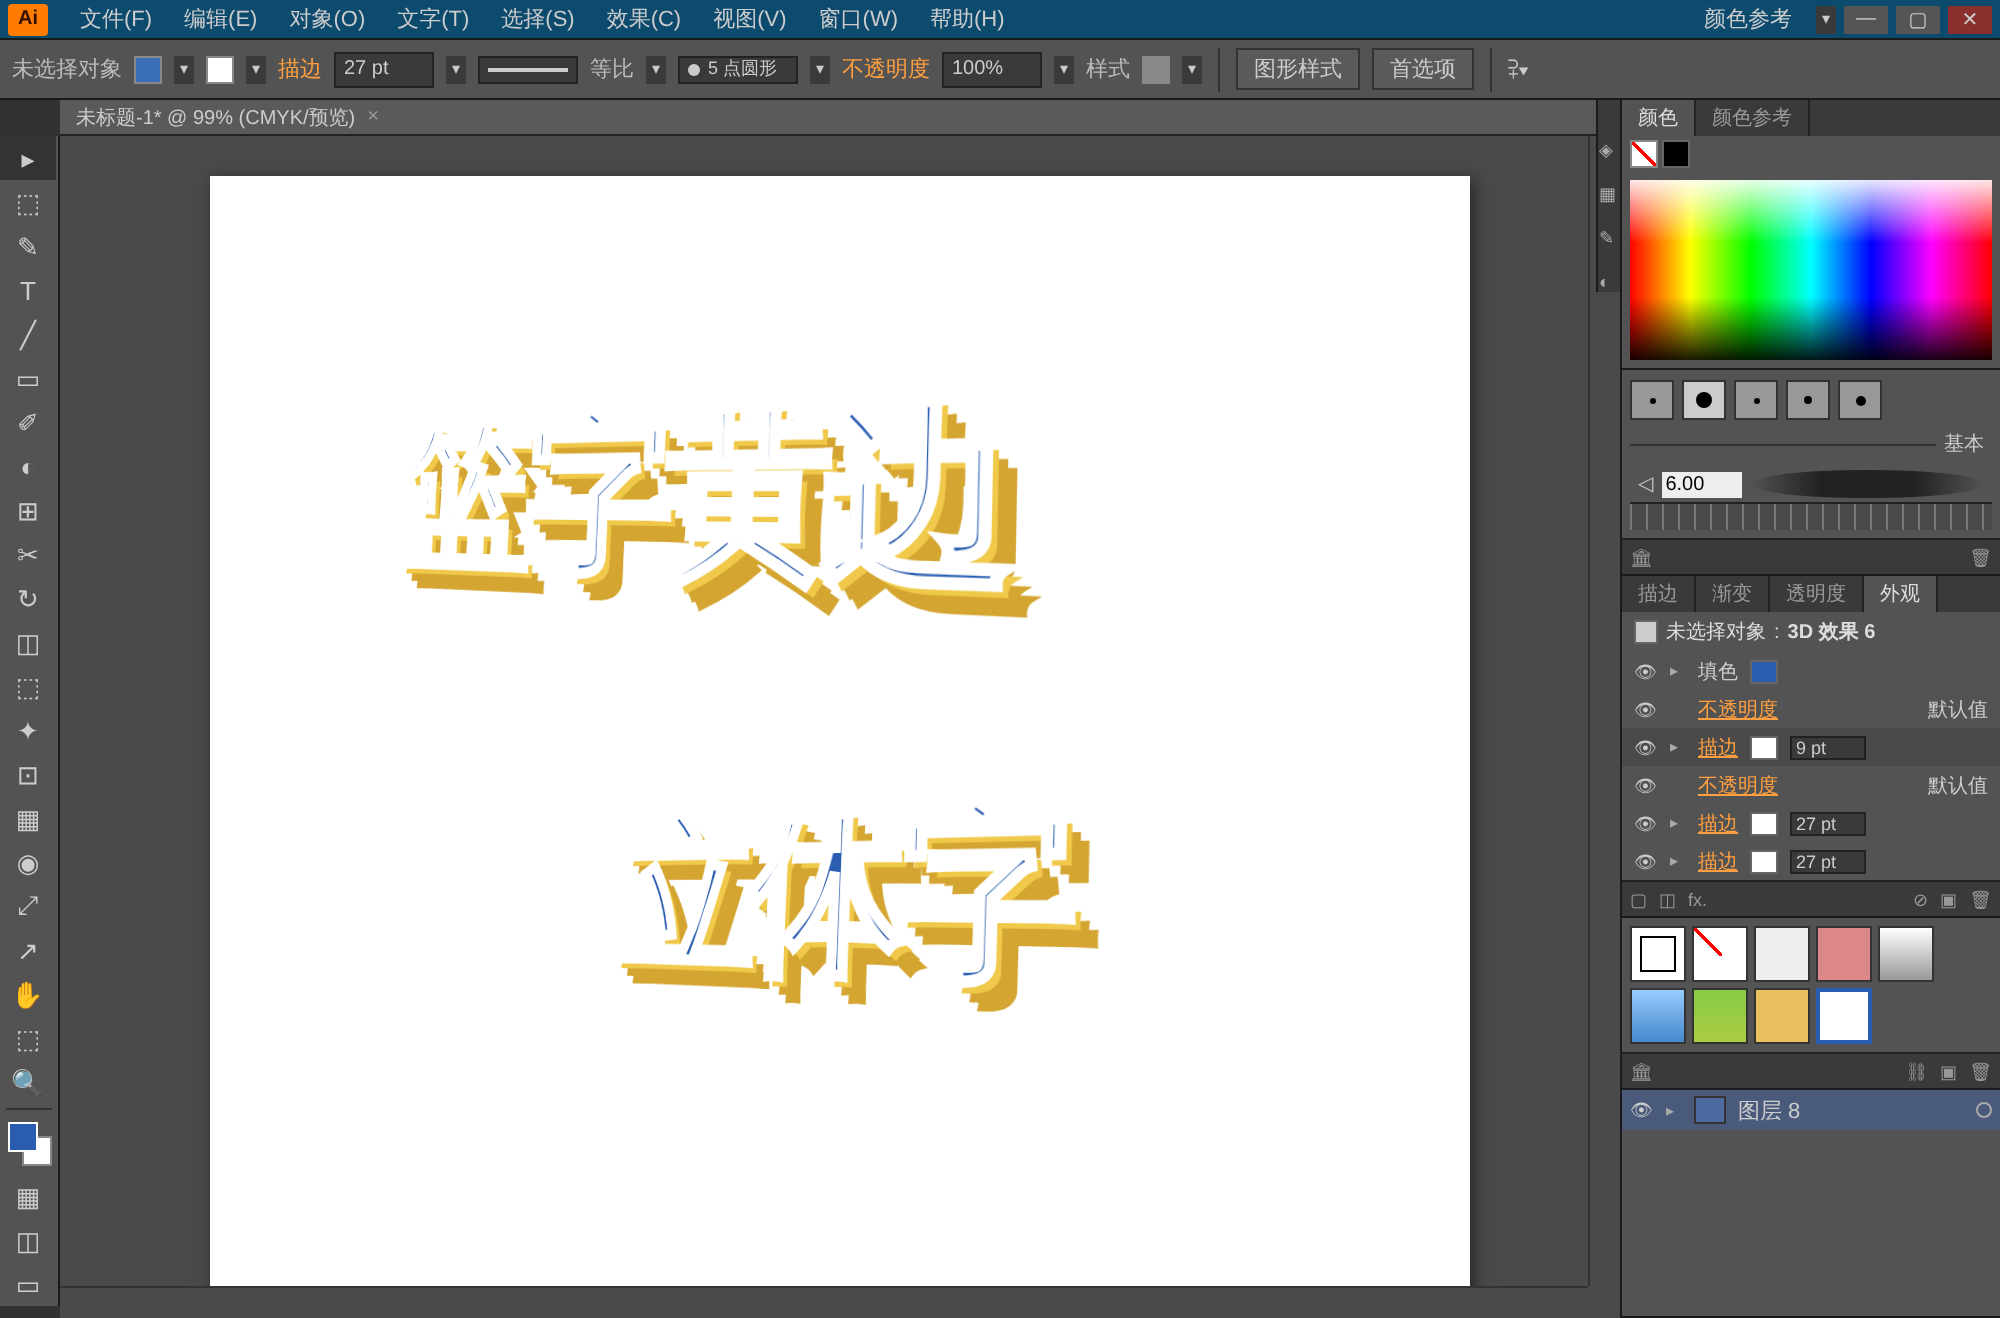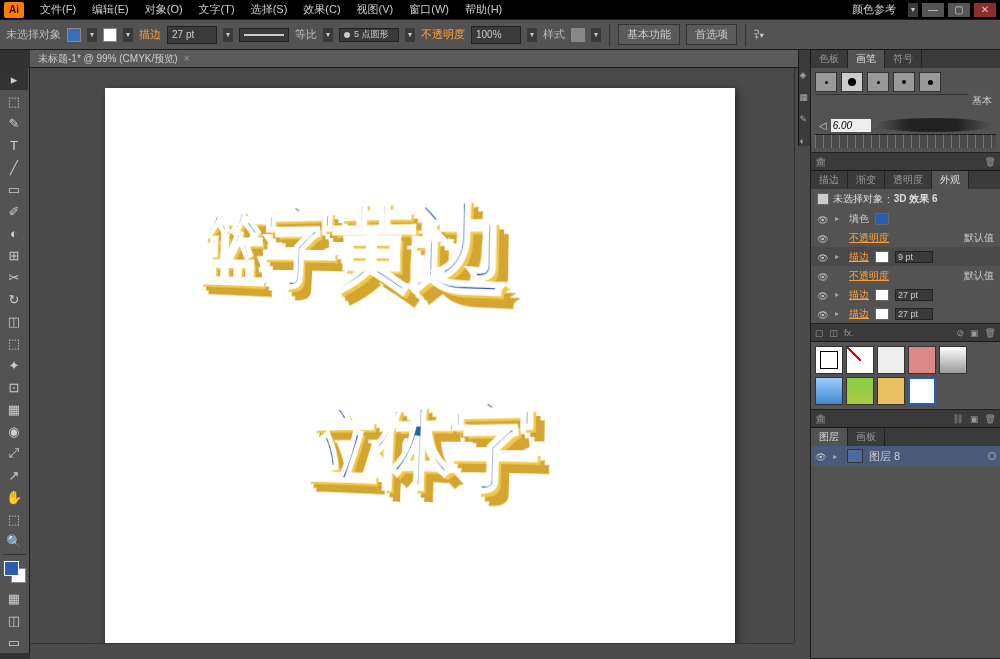--- a/index.html
+++ b/index.html
@@ -1,19 +1,19 @@
 <!DOCTYPE html>
 <html><head>
 <meta charset="utf-8">
 <style>
 * { margin: 0; padding: 0; box-sizing: border-box; font-family: "Microsoft YaHei", Arial, sans-serif; }
 body { background: #323232; width: 1000px; height: 659px; overflow: hidden; color: #ccc; font-size: 11px; }
 
 
-.menubar { height: 20px; background: #000000; display: flex; align-items: center; padding: 0 4px; border-bottom: 1px solid #1a1a1a; }
+.menubar { height: 20px; background: #0c4a6e; display: flex; align-items: center; padding: 0 4px; border-bottom: 1px solid #1a1a1a; }
 .app-icon { width: 20px; height: 16px; background: #ff7c00; color: #310; font-weight: bold; font-size: 10px; display: flex; align-items: center; justify-content: center; border-radius: 2px; margin-right: 8px; }
 .menu-item { padding: 2px 8px; font-size: 11px; color: #ccc; cursor: pointer; }
 .menubar .spacer { flex: 1; }
 .workspace-label { padding: 2px 12px; font-size: 11px; color: #ccc; }
 .win-btn { width: 22px; height: 14px; background: #555; margin-left: 4px; display: flex; align-items: center; justify-content: center; font-size: 10px; color: #ccc; }
 .win-btn.close { background: #8b2e2e; }
 
 
 .controlbar { height: 30px; background: #535353; display: flex; align-items: center; padding: 0 6px; border-bottom: 1px solid #1a1a1a; gap: 6px; }
 .cb-label { font-size: 11px; color: #bbb; }
@@ -52,28 +52,28 @@
 .panel-tabs { display: flex; height: 18px; background: #3a3a3a; }
 .ptab { padding: 2px 8px; font-size: 10px; color: #999; background: #3a3a3a; border-right: 1px solid #222; cursor: pointer; }
 .ptab.active { background: #535353; color: #ddd; }
 .color-picker { height: 90px; background: linear-gradient(to right, #f00, #ff0, #0f0, #0ff, #00f, #f0f, #f00); position: relative; margin: 4px; }
 .color-picker::before { content: ''; position: absolute; inset: 0; background: linear-gradient(to bottom, rgba(255,255,255,0.9) 0%, rgba(255,255,255,0) 35%, rgba(0,0,0,0) 65%, rgba(0,0,0,0.9) 100%); }
 .swatch-row { display: flex; gap: 2px; padding: 2px 4px; }
 .swatch-none { width: 14px; height: 14px; background: #fff; position: relative; border: 1px solid #888; }
 .swatch-none::after { content: ''; position: absolute; left: 0; top: 0; right: 0; bottom: 0; background: linear-gradient(45deg, transparent 45%, red 45%, red 55%, transparent 55%); }
 .swatch-sm { width: 14px; height: 14px; border: 1px solid #666; }
 .brush-panel { padding: 4px; }
-.brush-row { display: flex; gap: 4px; height: 22px; }
+.brush-row { display: flex; align-items: center; gap: 4px; height: 22px; }
 .brush-dot { width: 22px; height: 20px; border: 1px solid #333; background: #999; display: flex; align-items: center; justify-content: center; }
 .brush-dot.active { background: #ccc; }
 .brush-circle { border-radius: 50%; background: #000; }
 .brush-label { font-size: 10px; color: #ccc; margin-left: auto; margin-right: 4px; }
 .brush-stroke { height: 14px; background: linear-gradient(to right, transparent, #222 30%, #222 70%, transparent); border-radius: 50%; flex: 1; }
 .brush-size { display: flex; align-items: center; gap: 4px; padding: 2px 4px; }
-.brush-val { width: 40px; background: #eee; color: #000; font-size: 10px; padding: 1px 2px; font-style: italic; }
+.brush-val { width: 40px; background: #eee; color: #000; font-size: 10px; padding: 1px 2px; }
 .ruler { height: 14px; background: #4a4a4a; border-top: 1px solid #222; position: relative; overflow: hidden; }
 .ruler::before { content: ''; position: absolute; inset: 0; background: repeating-linear-gradient(to right, #777 0, #777 1px, transparent 1px, transparent 8px); }
 .app-header { padding: 3px 6px; font-size: 10px; color: #ddd; display: flex; align-items: center; gap: 4px; }
 .app-icon-sm { width: 12px; height: 12px; background: #ccc; border: 1px solid #666; }
 .app-row { display: flex; align-items: center; padding: 2px 6px; height: 19px; gap: 6px; }
 .app-row.sel { background: #4a4a4a; }
 .vis { width: 12px; height: 12px; }
 .vis.on::before { content: '👁'; font-size: 9px; color: #ccc; }
 .tri { width: 8px; font-size: 8px; color: #aaa; }
 .app-label { font-size: 10px; }
@@ -132,21 +132,21 @@
     <span style="font-size:9px">5 点圆形</span>
   </div>
   <div class="cb-drop">▾</div>
   <span class="cb-label orange">不透明度</span>
   <input class="cb-input" value="100%" style="">
   <div class="cb-drop">▾</div>
   <span class="cb-label">样式</span>
   <div class="cb-stroke" style="background:#888"></div>
   <div class="cb-drop">▾</div>
   <div class="cb-sep"></div>
-  <button class="cb-btn">基本功能</button>
+  <button class="cb-btn">图形样式</button>
   <button class="cb-btn">首选项</button>
   <div class="cb-sep"></div>
   <span style="font-size:12px">⫀▾</span>
 </div>
 
 <div class="toolbar">
   <div id="tool-list">
       <div class="tool active">▸</div>
       <div class="tool">⬚</div>
       <div class="tool">✎</div>
@@ -197,27 +197,33 @@
 
 <div class="collapse-strip">
   <div class="strip-icon">◈</div>
   <div class="strip-icon">▦</div>
   <div class="strip-icon">✎</div>
   <div class="strip-icon">◐</div>
 </div>
 
 <div class="panels">
 
-
   <div class="panel">
     <div class="panel-tabs">
-      <div class="ptab">色板</div>
-      <div class="ptab active">画笔</div>
-      <div class="ptab">符号</div>
-    </div>
+      <div class="ptab active">颜色</div>
+      <div class="ptab">颜色参考</div>
+    </div>
+    <div class="swatch-row">
+      <div class="swatch-none"></div>
+      <div class="swatch-sm" style="background:#000"></div>
+    </div>
+    <div class="color-picker"></div>
+  </div>
+
+  <div class="panel">
     <div class="brush-panel">
       <div class="brush-row">
         <div class="brush-dot">
             <div class="brush-circle" style="width:3px;height:3px"></div>
           </div>
         <div class="brush-dot active">
             <div class="brush-circle" style="width:8px;height:8px"></div>
           </div>
         <div class="brush-dot">
             <div class="brush-circle" style="width:3px;height:3px"></div>
@@ -332,24 +338,20 @@
     <div class="panel-footer">
       <span class="pf-btn">🏛</span>
       <span style="flex:1"></span>
       <span class="pf-btn">⛓</span>
       <span class="pf-btn">▣</span>
       <span class="pf-btn">🗑</span>
     </div>
   </div>
 
   <div class="panel" style="flex:1">
-    <div class="panel-tabs">
-      <div class="ptab active">图层</div>
-      <div class="ptab">画板</div>
-    </div>
     <div class="layer-row">
       <div class="vis on"></div>
       <span class="tri">▸</span>
       <div class="layer-sw"></div>
       <span>图层 8</span>
       <span style="flex:1"></span>
       <span style="width:8px;height:8px;border-radius:50%;border:1px solid #aaa"></span>
     </div>
   </div>
 

